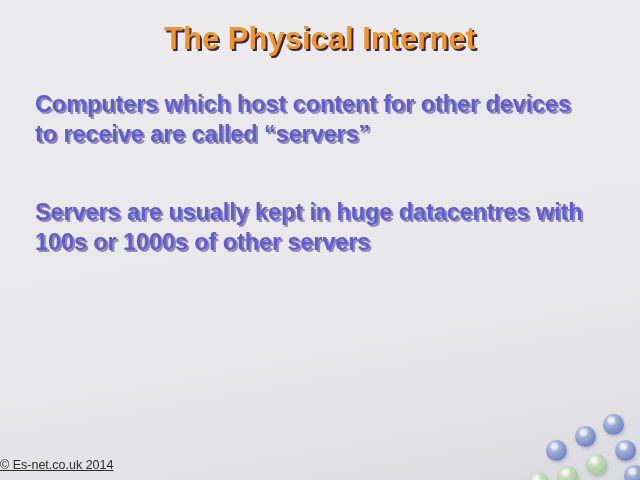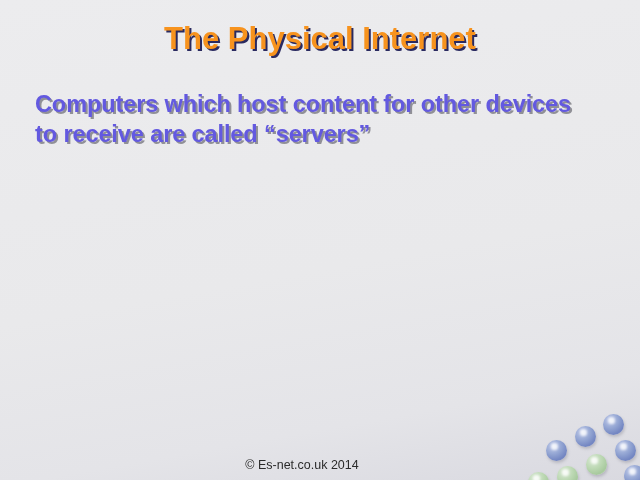--- a/index.html
+++ b/index.html
@@ -50,24 +50,24 @@
   #para-2 {
     margin-top: 48px;
   }
 
   
   #footer {
     position: absolute;
     top: 458px;
     left: 0;
     width: 604px;
-    text-align: center;
     font-size: 12.5px;
     color: #2b2b2b;
     font-weight: normal;
+    text-decoration: underline;
   }
 
   
   #sphere-cluster {
     position: absolute;
     right: 0;
     bottom: 0;
     width: 120px;
     height: 80px;
     pointer-events: none;
@@ -97,20 +97,21 @@
 </style>
 </head>
 <body>
 
 <div id="slide">
 
   <div id="title">The Physical Internet</div>
 
   <div id="body-block">
     <div class="para" id="para-1">Computers which host content for other devices to receive are called “servers”</div>
+    <div class="para" id="para-2">Servers are usually kept in huge datacentres with 100s or 1000s of other servers</div>
   </div>
 
   <div id="footer">© Es-net.co.uk 2014</div>
 
   <div id="sphere-cluster">
       <div class="sphere sph-blue" style="left: 83px; top: 14px; width: 21px; height: 21px;"></div>
       <div class="sphere sph-blue" style="left: 55px; top: 26px; width: 21px; height: 21px;"></div>
       <div class="sphere sph-blue" style="left: 26px; top: 40px; width: 21px; height: 21px;"></div>
       <div class="sphere sph-blue" style="left: 95px; top: 40px; width: 21px; height: 21px;"></div>
       <div class="sphere sph-green" style="left: 66px; top: 54px; width: 21px; height: 21px;"></div>

